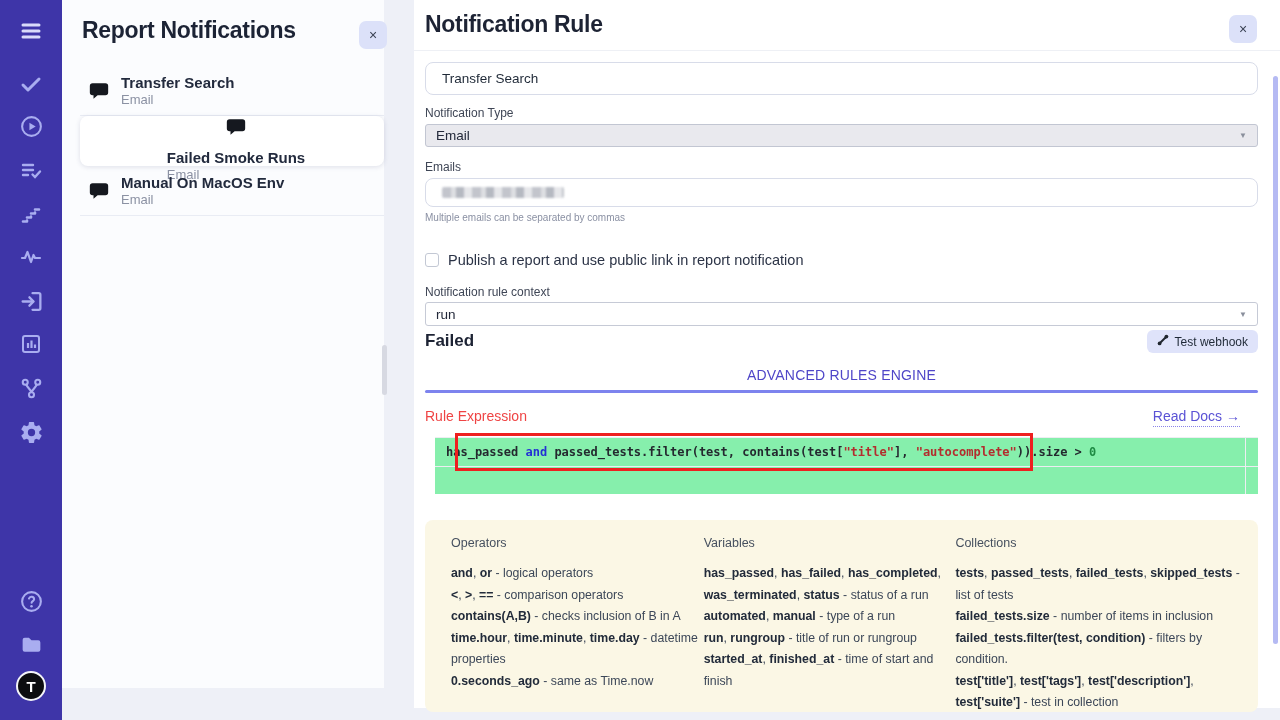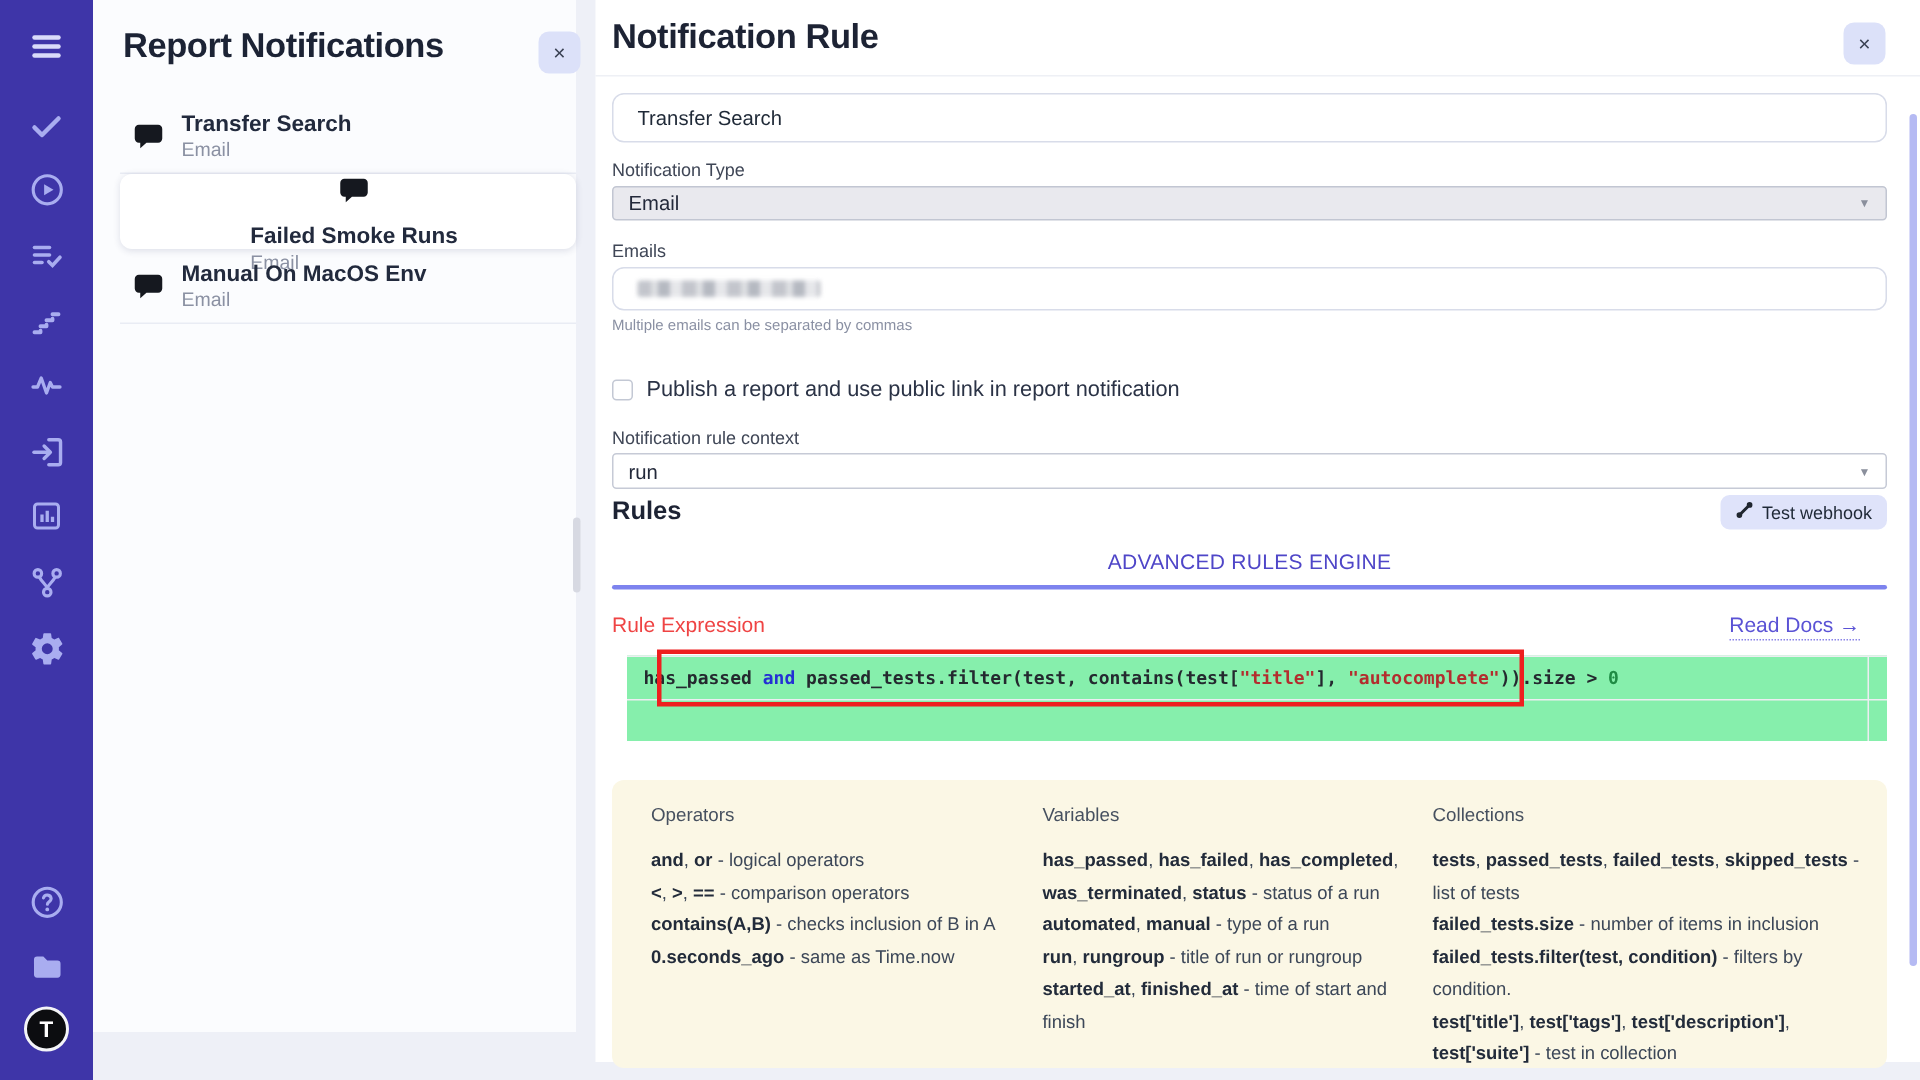--- a/index.html
+++ b/index.html
@@ -37,21 +37,21 @@
     background:#ffffff;border-radius:8px;border-bottom-color:transparent;
     box-shadow:0 1px 5px rgba(40,50,100,.14);
     flex-direction:column;
   }
   .bubble{width:22px;height:22px;flex:0 0 auto;display:flex;align-items:center;justify-content:center;}
   .rn-item-text{display:flex;flex-direction:column;gap:1px;}
   .rn-item-title{font-size:15px;font-weight:700;color:#222a3d;}
   .rn-item-sub{font-size:13px;color:#8b91a3;}
   .gap-scrollbar{position:absolute;left:382px;top:345px;width:5px;height:50px;border-radius:3px;background:#d7d9e2;}
   
-  .main{position:absolute;left:397px;top:0;right:0;height:708px;background:#ffffff;}
+  .main{position:absolute;left:414px;top:0;right:0;height:708px;background:#ffffff;}
   .main-header{position:absolute;left:0;right:0;top:0;height:50px;border-bottom:1px solid #eef0f5;}
   .main-title{position:absolute;left:11px;top:11px;font-size:23px;font-weight:800;color:#1d2334;letter-spacing:-0.3px;}
   .main-close{position:absolute;right:23px;top:15px;}
   .fld{position:absolute;left:11px;right:22px;box-sizing:border-box;}
   .lbl{font-size:12px;color:#3f4656;}
   .inp{
     width:100%;box-sizing:border-box;border:1px solid #d8dce9;border-radius:8px;background:#fff;
     font-size:13.5px;color:#1f2937;padding:0 16px;font-family:inherit;
   }
   .sel{
@@ -284,21 +284,21 @@
   </div>
 
   <div class="fld lbl" style="top:285px">Notification rule context</div>
   <div class="fld" style="top:302px">
     <div class="sel white" style="height:24px">
       <span>run</span>
       <span class="sel-arrow">▼</span>
     </div>
   </div>
 
-  <div class="fld rules-head" style="top:331px">Rules</div>
+  <div class="fld rules-head" style="top:331px">Failed</div>
   <button class="webhook-btn">
     <span>
       <svg width="12" height="12" viewBox="0 0 12 12">
           <g stroke="#20262f" stroke-width="2" stroke-linecap="round">
             <line x1="3.5" y1="8.5" x2="8.5" y2="3.5"></line>
           </g>
           <circle cx="2.6" cy="9.4" r="1.9" fill="#20262f"></circle>
           <circle cx="9.4" cy="2.6" r="1.9" fill="#20262f"></circle>
         </svg>
     </span>
@@ -320,20 +320,21 @@
     <div class="editor-vline"></div>
     <div class="annotation"></div>
   </div>
 
   <div class="help" id="help-cols">
       <div class="help-col c1">
         <div class="help-head">Operators</div>
         <div class="help-line"><span class="b">and</span><span>, </span><span class="b">or</span><span> - logical operators</span></div>
         <div class="help-line"><span class="b">&lt;</span><span>, </span><span class="b">&gt;</span><span>, </span><span class="b">==</span><span> - comparison operators</span></div>
         <div class="help-line"><span class="b">contains(A,B)</span><span> - checks inclusion of B in A</span></div>
+        <div class="help-line"><span class="b">time.hour</span><span>, </span><span class="b">time.minute</span><span>, </span><span class="b">time.day</span><span> - datetime properties</span></div>
         <div class="help-line"><span class="b">0.seconds_ago</span><span> - same as Time.now</span></div>
       </div>
       <div class="help-col c2">
         <div class="help-head">Variables</div>
         <div class="help-line"><span class="b">has_passed</span><span>, </span><span class="b">has_failed</span><span>, </span><span class="b">has_completed</span><span>,</span></div>
         <div class="help-line"><span class="b">was_terminated</span><span>, </span><span class="b">status</span><span> - status of a run</span></div>
         <div class="help-line"><span class="b">automated</span><span>, </span><span class="b">manual</span><span> - type of a run</span></div>
         <div class="help-line"><span class="b">run</span><span>, </span><span class="b">rungroup</span><span> - title of run or rungroup</span></div>
         <div class="help-line"><span class="b">started_at</span><span>, </span><span class="b">finished_at</span><span> - time of start and finish</span></div>
       </div>

